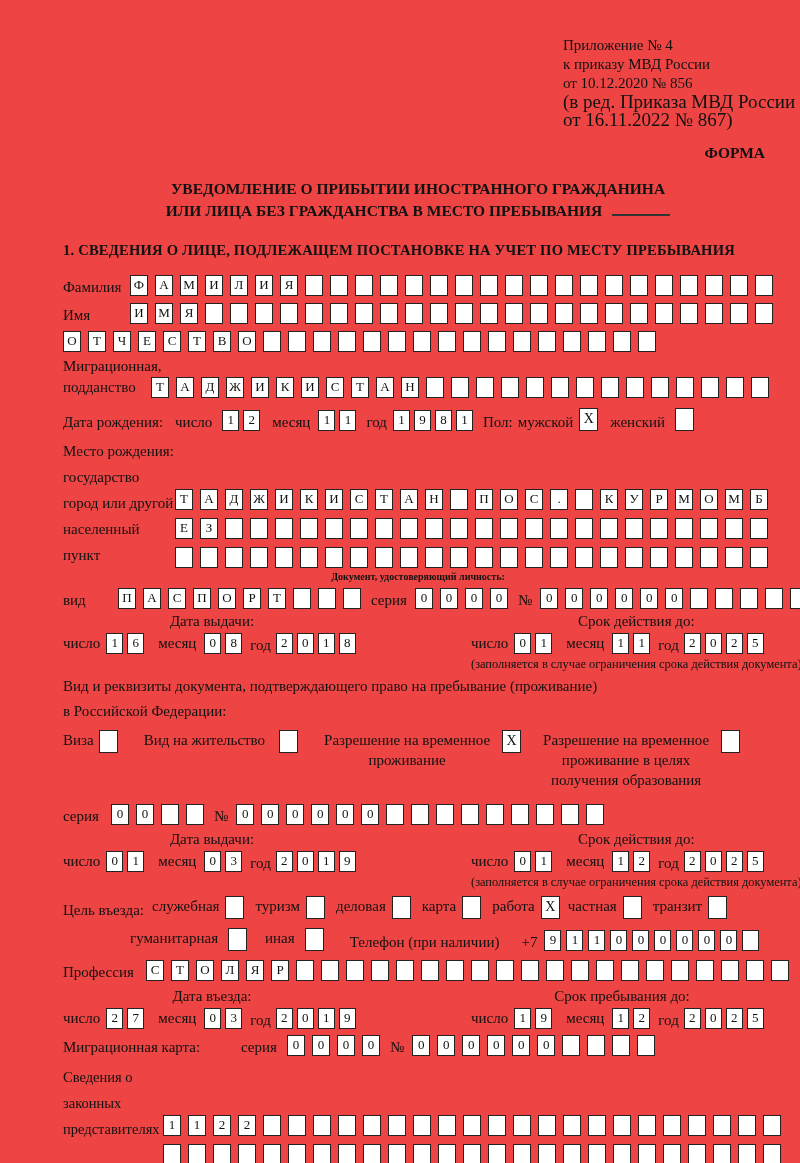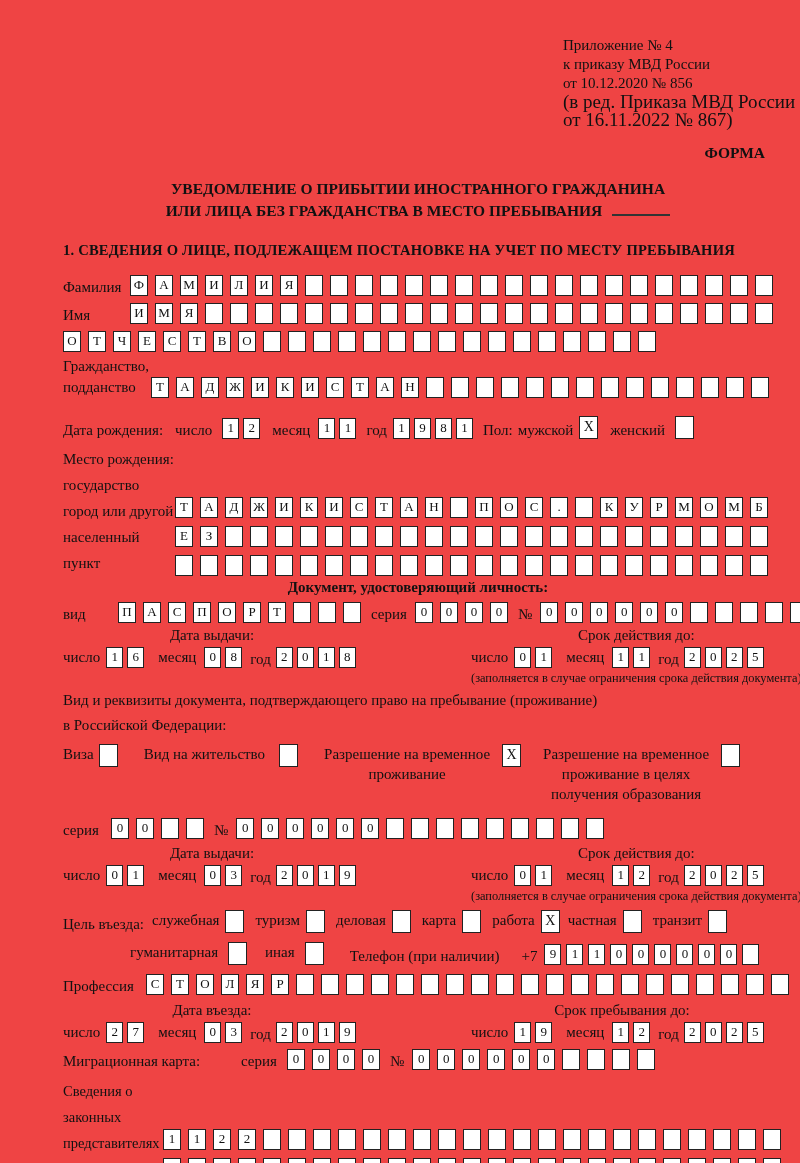--- a/index.html
+++ b/index.html
@@ -23,21 +23,21 @@
   .lab{flex:none;padding-top:2px;}
   .lab2{flex:none;line-height:21px;padding-top:2px;}
   .cells{display:inline-flex;gap:7px;flex:none;}
   .cell{box-sizing:border-box;display:inline-block;width:18px;height:21px;border:1.6px solid #222;
         text-align:center;font-size:13px;line-height:17px;background:#fff;}
   .date-cells{display:inline-flex;gap:4px;flex:none;}
   .date-cells .cell{width:17px;}
   .cbx{display:inline-flex;flex:none;}
   .cbx .cell{width:19px;height:23px;line-height:19px;font-size:14px;}
   .grid-rows{display:flex;flex-direction:column;gap:8px;}
-  .center-bold{font-weight:bold;text-align:center;font-size:15px;margin:2px 0 6px 0;}
+  .center-bold{font-weight:bold;text-align:center;font-size:10px;margin:2px 0 6px 0;}
   .inline-lbl{margin:2px 8px 0 10px;flex:none;}
   
   .datecols{display:flex;margin-bottom:4px;}
   .datecol-l{width:408px;flex:none;}
   .datecol-r{flex:1;}
   .date-heading{text-align:center;margin-bottom:3px;}
   .date-fields{display:flex;align-items:flex-start;}
   .dlab{flex:none;padding-top:2px;}
   .dlab.mid{margin-left:14px;margin-right:8px;}
   .dlab.first{margin-right:6px;}
@@ -161,21 +161,21 @@
         <span class="cell"></span>
         <span class="cell"></span>
         <span class="cell"></span>
         <span class="cell"></span>
         <span class="cell"></span>
       </span>
   </div>
 
   <div class="row" style="margin-bottom:4px">
     <span class="lab2" style="width:88px">
-      <span>Гражданство,</span><br>
+      <span>Миграционная,</span><br>
       <span>подданство</span>
     </span>
     <span class="cells">
         <span class="cell">Т</span>
         <span class="cell">А</span>
         <span class="cell">Д</span>
         <span class="cell">Ж</span>
         <span class="cell">И</span>
         <span class="cell">К</span>
         <span class="cell">И</span>
@@ -213,21 +213,21 @@
         <span class="cell">1</span>
       </span>
     <span class="dlab" style="margin:2px 6px 0 10px">год</span>
     <span class="date-cells">
         <span class="cell">1</span>
         <span class="cell">9</span>
         <span class="cell">8</span>
         <span class="cell">1</span>
       </span>
     <span class="dlab" style="margin:2px 5px 0 10px">Пол:</span>
-    <span class="dlab" style="margin:18px 6px 0 0">мужской</span>
+    <span class="dlab" style="margin:10px 6px 0 0">мужской</span>
     <span class="cbx">
         <span class="cell">X</span>
       </span>
     <span class="dlab" style="margin:2px 10px 0 12px">женский</span>
     <span class="cbx">
         <span class="cell"></span>
       </span>
   </div>
 
   <div class="row" style="margin-bottom:3px">

